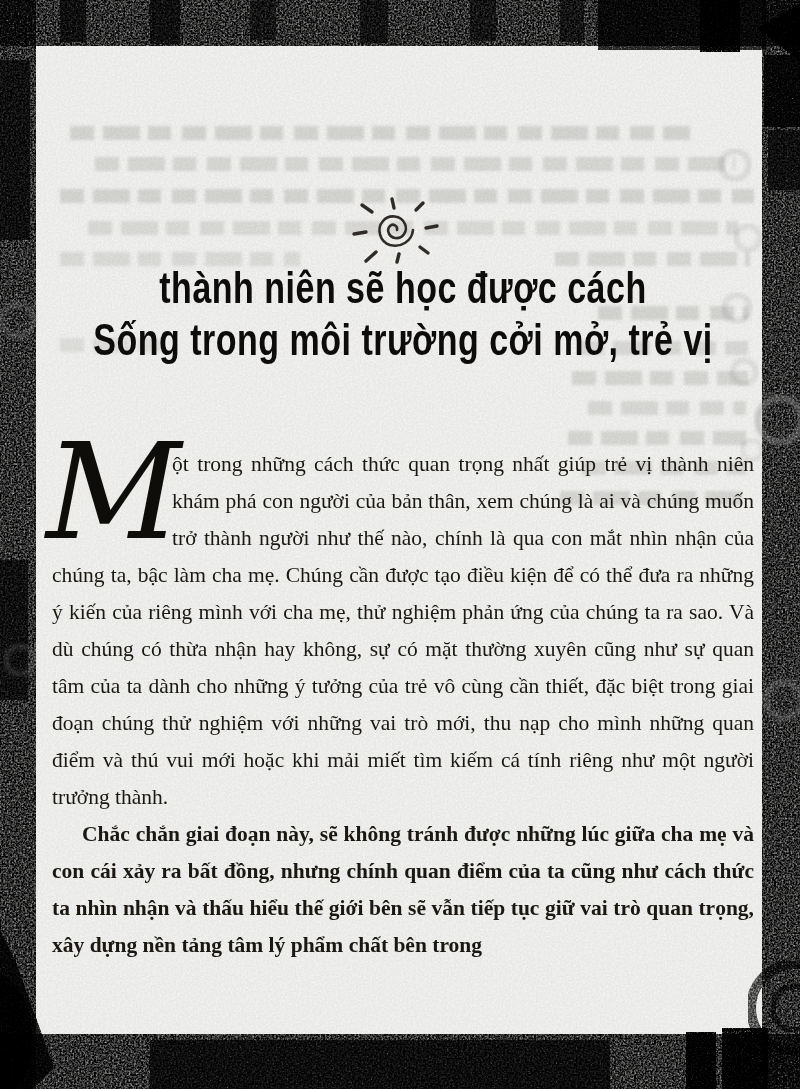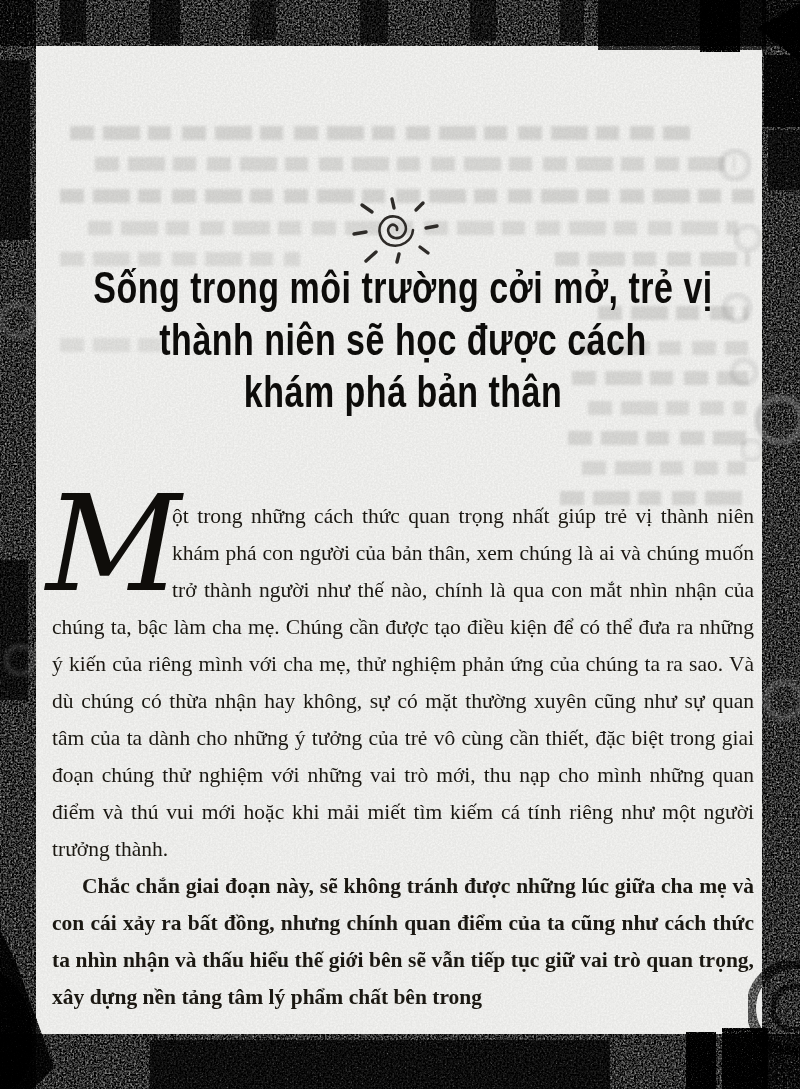--- a/index.html
+++ b/index.html
@@ -143,27 +143,24 @@
       <path stroke-width="3.4" d="M76,62 L66,71"></path>
       <path stroke-width="3.4" d="M66,42 L54,44"></path>
       <path stroke-width="3.4" d="M72,22 L62,15"></path>
     </g>
   </svg>
 
   <div class="content">
 
     <h1 class="title">
       <div class="title-line">
-        <span>Sống trong môi trường cởi mở, trẻ vị</span>
-      </div>
-      <div class="title-line">
         <span>thành niên sẽ học được cách</span>
       </div>
       <div class="title-line">
-        <span>khám phá bản thân</span>
+        <span>Sống trong môi trường cởi mở, trẻ vị</span>
       </div>
     </h1>
 
     <div class="body-text">
       <p>
         <span class="dropcap">M</span><span>ột trong những cách thức quan trọng nhất giúp trẻ vị thành niên khám phá con người của bản thân, xem chúng là ai và chúng muốn trở thành người như thế nào, chính là qua con mắt nhìn nhận của chúng ta, bậc làm cha mẹ. Chúng cần được tạo điều kiện để có thể đưa ra những ý kiến của riêng mình với cha mẹ, thử nghiệm phản ứng của chúng ta ra sao. Và dù chúng có thừa nhận hay không, sự có mặt thường xuyên cũng như sự quan tâm của ta dành cho những ý tưởng của trẻ vô cùng cần thiết, đặc biệt trong giai đoạn chúng thử nghiệm với những vai trò mới, thu nạp cho mình những quan điểm và thú vui mới hoặc khi mải miết tìm kiếm cá tính riêng như một người trưởng thành.</span>
       </p>
       <p class="para2">Chắc chắn giai đoạn này, sẽ không tránh được những lúc giữa cha mẹ và con cái xảy ra bất đồng, nhưng chính quan điểm của ta cũng như cách thức ta nhìn nhận và thấu hiểu thế giới bên sẽ vẫn tiếp tục giữ vai trò quan trọng, xây dựng nền tảng tâm lý phẩm chất bên trong</p>
     </div>
 

